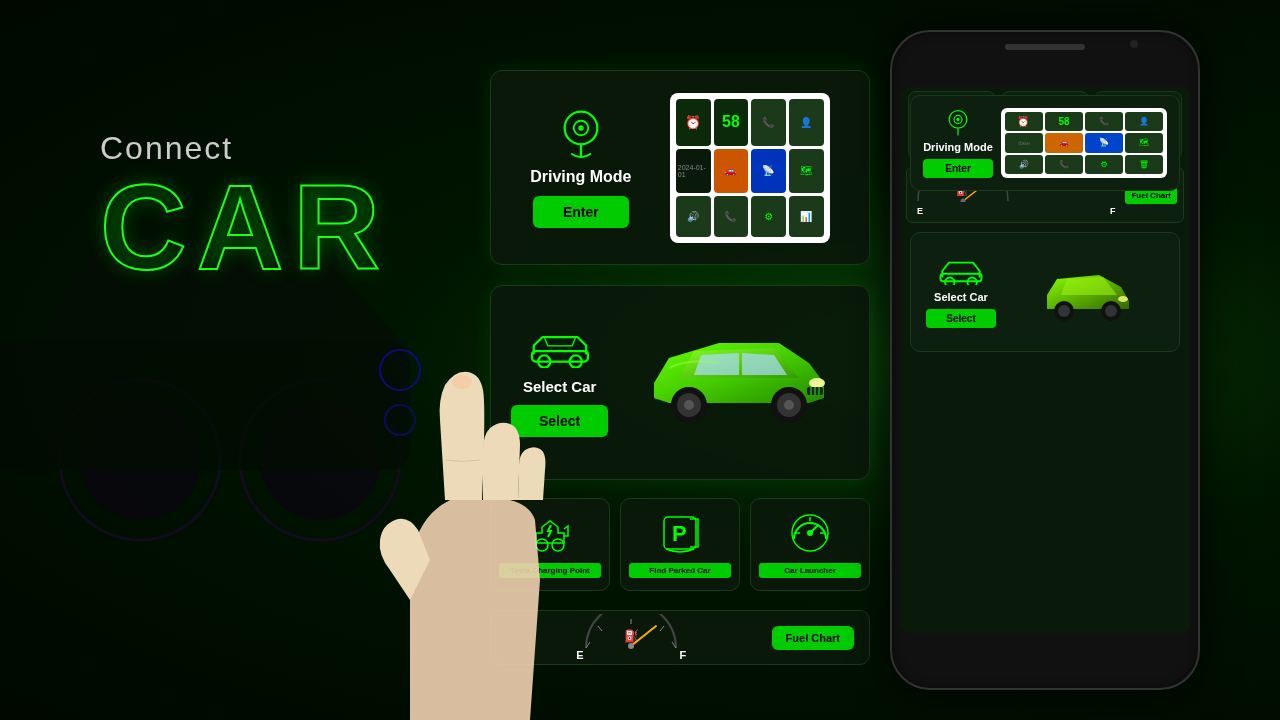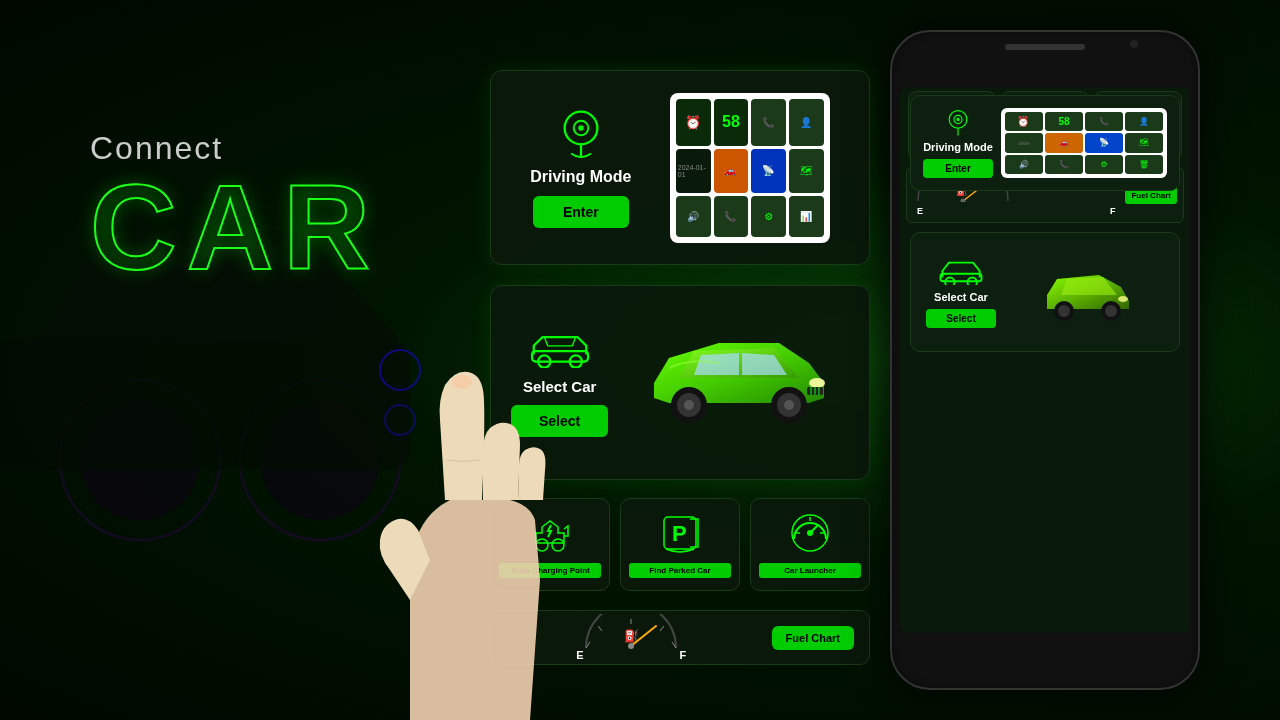--- a/index.html
+++ b/index.html
@@ -27,21 +27,21 @@
       top: 80px;
       width: 520px;
       height: 500px;
       z-index: 1;
       opacity: 0.7;
     }
 
     
     .connect-car-area {
       position: absolute;
-      left: 90px;
+      left: 100px;
       top: 130px;
       z-index: 10;
     }
     .connect-text {
       color: #cccccc;
       font-size: 32px;
       font-weight: 300;
       letter-spacing: 2px;
     }
     .car-text {

